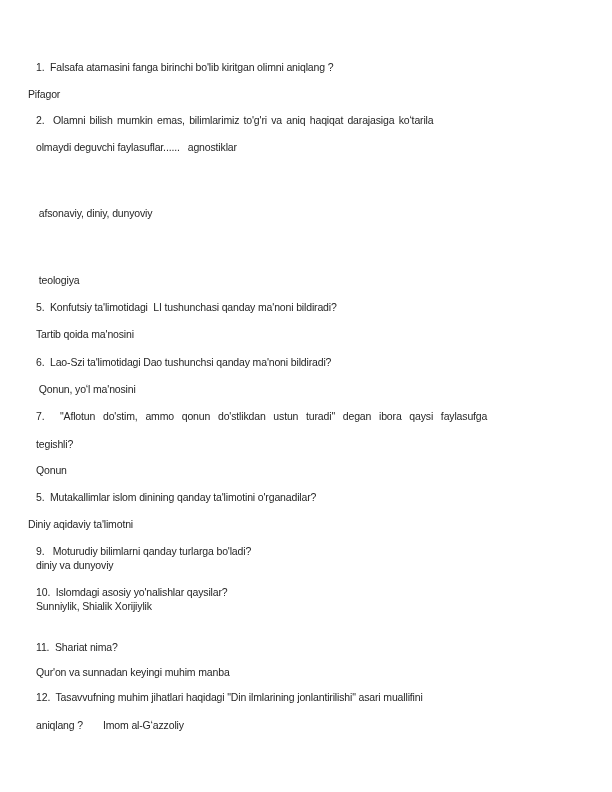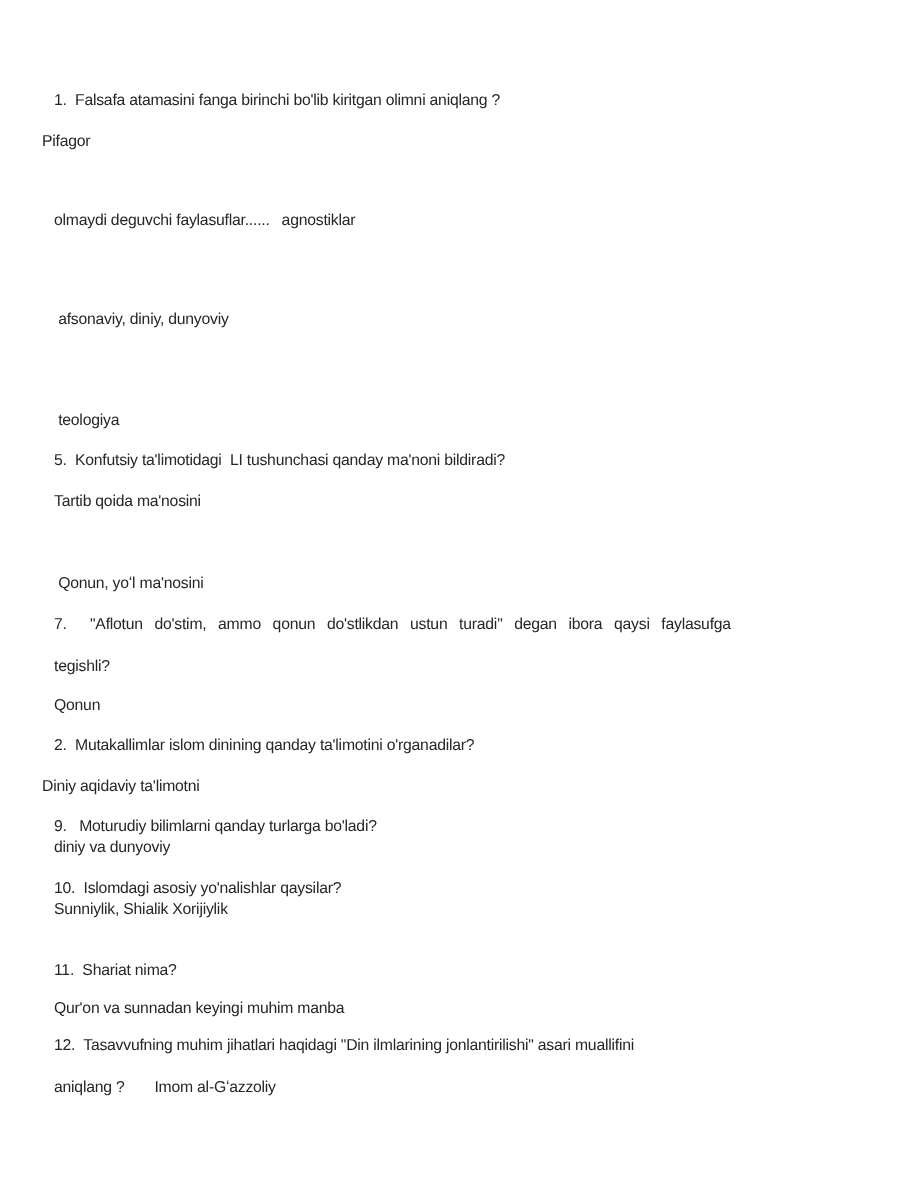--- a/index.html
+++ b/index.html
@@ -30,36 +30,38 @@
   .inline-answer { white-space: pre; }
 </style>
 </head>
 <body>
 
 <div class="page">
 
   <div class="line" style="top:61px">1.  Falsafa atamasini fanga birinchi bo'lib kiritgan olimni aniqlang ?</div>
   <div class="line ml" style="top:88px">Pifagor</div>
 
+  <div class="line stretch1" style="top:114px">2.  Olamni bilish mumkin emas, bilimlarimiz to'g'ri va aniq haqiqat darajasiga koʻtarila</div>
   <div class="line" style="top:141px"><span>olmaydi deguvchi faylasuflar......</span><span class="inline-answer" style="margin-left:8px">agnostiklar</span></div>
 
   <div class="line" style="top:207px"> afsonaviy, diniy, dunyoviy</div>
 
   <div class="line" style="top:274px"> teologiya</div>
 
   <div class="line" style="top:301px">5.  Konfutsiy ta'limotidagi  LI tushunchasi qanday ma'noni bildiradi?</div>
   <div class="line" style="top:328px">Tartib qoida ma'nosini</div>
 
+  <div class="line" style="top:356px">6.  Lao-Szi ta'limotidagi Dao tushunchsi qanday ma'noni bildiradi?</div>
   <div class="line" style="top:383px"> Qonun, yoʻl ma'nosini</div>
 
   <div class="line stretch2" style="top:410px">7.  "Aflotun do'stim, ammo qonun do'stlikdan ustun turadi" degan ibora qaysi faylasufga</div>
   <div class="line" style="top:438px">tegishli?</div>
   <div class="line" style="top:464px">Qonun</div>
 
-  <div class="line" style="top:491px">2.  Mutakallimlar islom dinining qanday ta'limotini o'rganadilar?</div>
+  <div class="line" style="top:491px">5.  Mutakallimlar islom dinining qanday ta'limotini o'rganadilar?</div>
   <div class="line ml" style="top:518px">Diniy aqidaviy ta'limotni</div>
 
   <div class="line" style="top:545px">9.   Moturudiy bilimlarni qanday turlarga bo'ladi?</div>
   <div class="line" style="top:559px">diniy va dunyoviy</div>
 
   <div class="line" style="top:586px">10.  Islomdagi asosiy yo'nalishlar qaysilar?</div>
   <div class="line" style="top:600px">Sunniylik, Shialik Xorijiylik</div>
 
   <div class="line" style="top:641px">11.  Shariat nima?</div>
   <div class="line" style="top:666px">Qur'on va sunnadan keyingi muhim manba</div>

